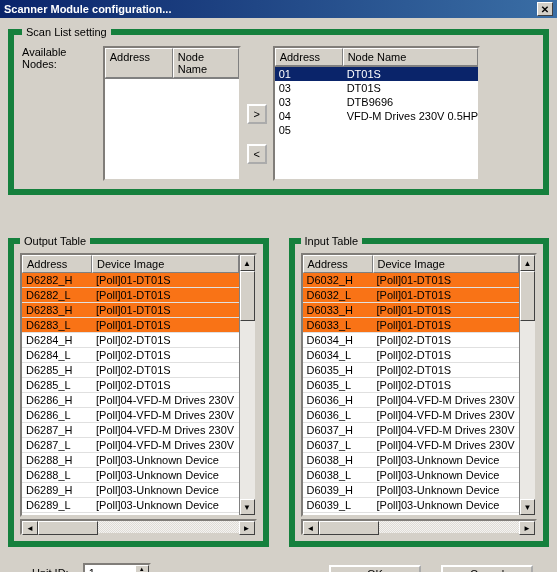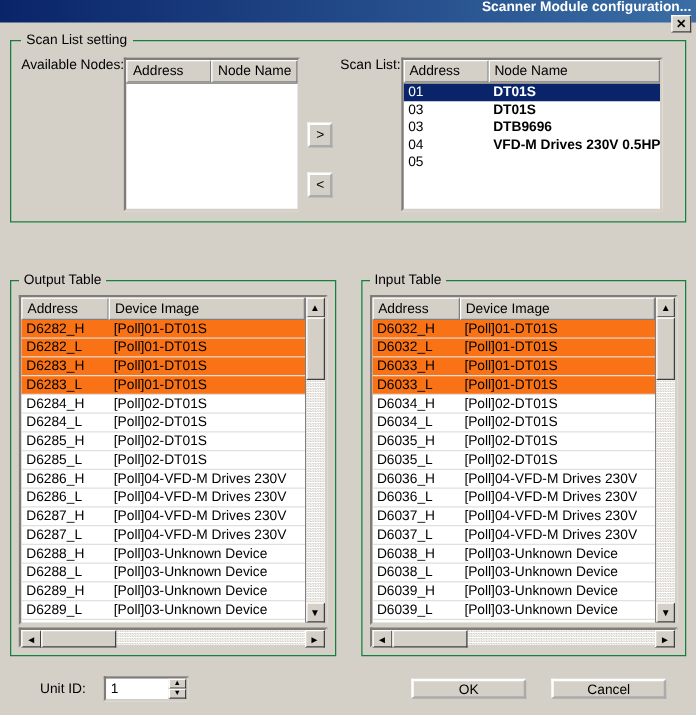--- a/index.html
+++ b/index.html
@@ -1,39 +1,39 @@
 <!DOCTYPE html>
 <html><head>
 <meta charset="utf-8">
 <style>
 * { box-sizing: border-box; font-family: Tahoma, sans-serif; font-size: 11px; }
 body { margin: 0; background: #d4d0c8; width: 557px; height: 572px; overflow: hidden; }
-.titlebar { background: linear-gradient(to right, #0a246a, #3a6ea5); color: white; height: 18px; display: flex; align-items: flex-end; padding: 0 4px; font-weight: bold; flex-direction: column; }
+.titlebar { background: linear-gradient(to right, #0a246a, #3a6ea5); color: white; height: 18px; display: flex; align-items: center; padding: 0 4px; font-weight: bold; }
 .titlebar-text { flex: 1; }
 .close-btn { width: 16px; height: 14px; background: #d4d0c8; border: 1px solid; border-color: #fff #404040 #404040 #fff; display: flex; align-items: center; justify-content: center; cursor: pointer; font-family: Arial; font-size: 10px; color: #000; }
 .content { padding: 8px; }
-fieldset { border: 1px solid #15803d; margin: 0 0 8px 0; padding: 8px; }
+fieldset { border: 6px solid #15803d; margin: 0 0 8px 0; padding: 8px; }
 legend { padding: 0 4px; }
 .scan-list-setting { display: flex; gap: 6px; }
 .col { display: flex; flex-direction: row; }
 .col-left { flex: 1; }
 .col-right { flex: 1.2; }
 .col-btns { display: flex; flex-direction: column; justify-content: center; gap: 20px; padding-top: 40px; }
 .label { margin-bottom: 4px; }
 .listbox { background: white; border: 2px inset #d4d0c8; }
 .list-header { display: flex; background: #d4d0c8; border-bottom: 1px solid #808080; }
 .list-header-cell { border: 1px solid; border-color: #fff #808080 #808080 #fff; padding: 2px 4px; background: #d4d0c8; }
 .hc-addr { width: 68px; }
 .hc-name { flex: 1; }
 .list-body { height: 100px; overflow: hidden; }
 .avail-body { height: 100px; }
 .list-row { display: flex; padding: 1px 0; }
 .list-row.selected { background: #0a246a; color: white; }
 .lc-addr { width: 68px; padding-left: 4px; }
-.lc-name { flex: 1; padding-left: 4px; font-weight: bold; }
+.lc-name { flex: 1; padding-left: 4px; }
 .arrow-btn { width: 20px; height: 20px; background: #d4d0c8; border: 2px outset #fff; display: flex; align-items: center; justify-content: center; cursor: pointer; }
 .tables-row { display: flex; gap: 20px; margin-top: 40px; }
 .tables-row fieldset { flex: 1; padding: 6px; }
 .table-wrap { display: flex; border: 2px inset #d4d0c8; background: white; }
 .table-content { flex: 1; overflow: hidden; height: 260px; }
 .table-header { display: flex; background: #d4d0c8; }
 .th-cell { border: 1px solid; border-color: #fff #808080 #808080 #fff; padding: 2px 4px; background: #d4d0c8; }
 .th-addr { width: 70px; }
 .th-dev { flex: 1; }
 .table-body { }
@@ -79,21 +79,20 @@
           <div class="list-header-cell hc-name">Node Name</div>
         </div>
         <div class="list-body avail-body"></div>
       </div>
     </div>
     <div class="col-btns">
       <div class="arrow-btn">&gt;</div>
       <div class="arrow-btn">&lt;</div>
     </div>
     <div class="col col-right">
-      <div class="label">Scan List:</div>
       <div class="listbox">
         <div class="list-header">
           <div class="list-header-cell hc-addr">Address</div>
           <div class="list-header-cell hc-name">Node Name</div>
         </div>
         <div class="list-body" id="scan-list-body">
               <div class="list-row selected">
                 <div class="lc-addr">01</div>
                 <div class="lc-name">DT01S</div>
               </div>

